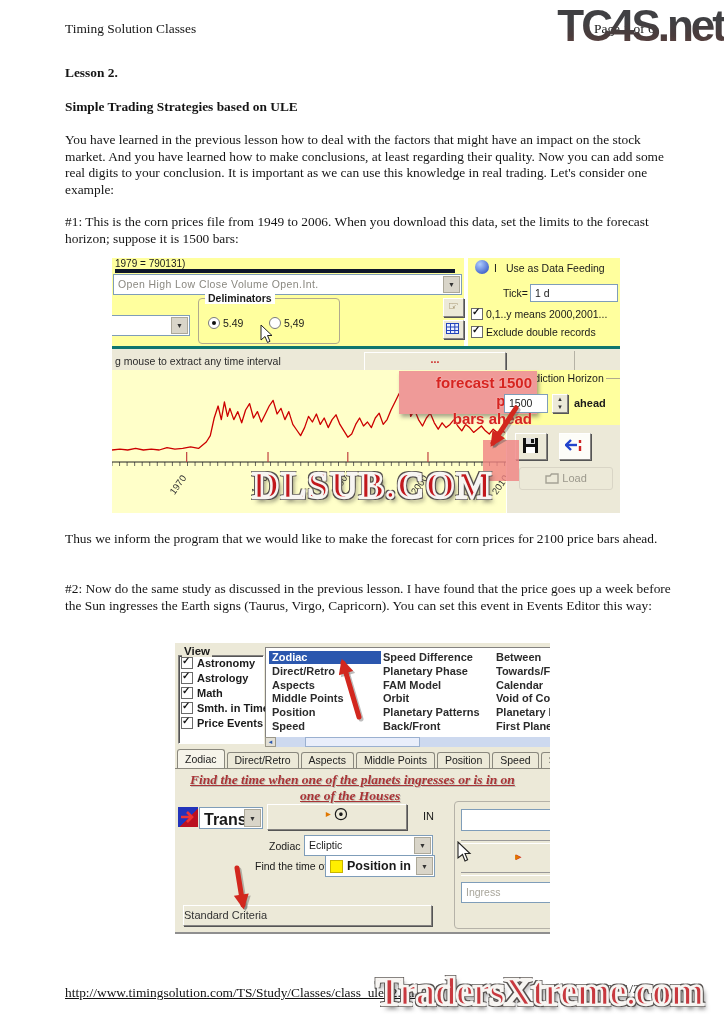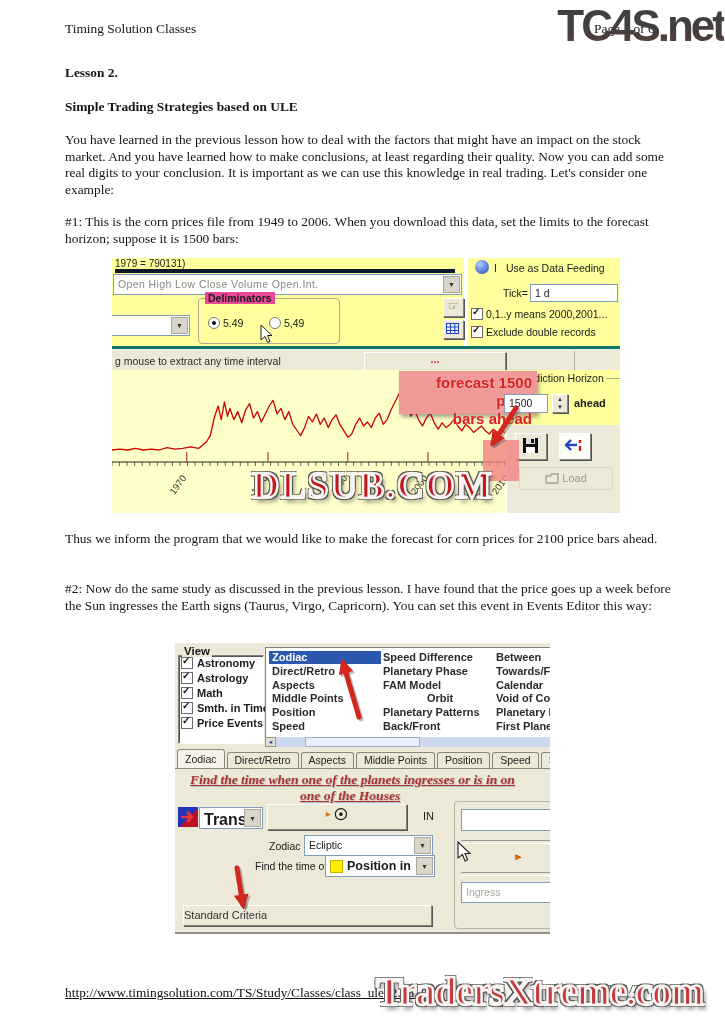--- a/index.html
+++ b/index.html
@@ -22,21 +22,21 @@
   .wm-traders{font-size:40px;letter-spacing:-1px;}
   
   .ui{font-family:"Liberation Sans",sans-serif;font-size:10.5px;color:#1a1a1a;}
   .sunken{background:#fff;border:1px solid #7f9db9;}
   .xp-btn{background:#ece9d8;border-top:1px solid #fff;border-left:1px solid #fff;
           border-right:1px solid #848280;border-bottom:1px solid #848280;box-shadow:1px 1px 0 #555;}
   .combo-arrow{position:absolute;right:1px;top:1px;bottom:1px;width:15px;background:#d9d5c9;
           border:1px solid #aca899;display:flex;align-items:center;justify-content:center;
           font-size:7px;color:#333;}
   .groupbox{border:1px solid #b1aa8e;border-radius:4px;}
-  .legend{position:absolute;top:-7px;left:6px;background:#ec4899;padding:0 3px;}
+  .legend{position:absolute;top:-7px;left:6px;background:#ffffff;padding:0 3px;}
   .cbx{display:inline-block;width:10px;height:10px;background:#fff;border:1px solid #6a6a6a;
        position:relative;vertical-align:-2px;}
   .cbx .tick{position:absolute;left:0px;top:-3px;font-size:10px;font-weight:bold;color:#111;}
   .radio{display:inline-block;width:10px;height:10px;border:1px solid #7a7a7a;border-radius:50%;
        background:#fff;position:relative;vertical-align:-2px;}
   .radio.on::after{content:"";position:absolute;left:2.5px;top:2.5px;width:4px;height:4px;border-radius:50%;background:#111;}
   
   .shot1{left:112px;top:258px;width:508px;height:255px;overflow:hidden;background:#fff;}
   .s1-yellow{background:#ffff9e;}
   .s1-chart{background:#ffffc9;}
@@ -271,21 +271,21 @@
   <div class="abs" style="left:90px;top:4px;width:285px;height:90px;background:#fff;border-top:1px solid #848280;border-left:1px solid #848280;">
       <div class="litem sel" style="left: 3px; top: 3px;">Zodiac</div>
       <div class="litem" style="left: 3px; top: 16.8px;">Direct/Retro</div>
       <div class="litem" style="left: 3px; top: 30.6px;">Aspects</div>
       <div class="litem" style="left: 3px; top: 44.4px;">Middle Points</div>
       <div class="litem" style="left: 3px; top: 58.2px;">Position</div>
       <div class="litem" style="left: 3px; top: 72px;">Speed</div>
       <div class="litem" style="left: 114px; top: 3px;">Speed Difference</div>
       <div class="litem" style="left: 114px; top: 16.8px;">Planetary Phase</div>
       <div class="litem" style="left: 114px; top: 30.6px;">FAM Model</div>
-      <div class="litem" style="left: 114px; top: 44.4px; margin-left: 44px;">Orbit</div>
+      <div class="litem" style="left: 114px; top: 44.4px;">Orbit</div>
       <div class="litem" style="left: 114px; top: 58.2px;">Planetary Patterns</div>
       <div class="litem" style="left: 114px; top: 72px;">Back/Front</div>
       <div class="litem" style="left: 227px; top: 3px;">Between</div>
       <div class="litem" style="left: 227px; top: 16.8px;">Towards/Fr</div>
       <div class="litem" style="left: 227px; top: 30.6px;">Calendar</div>
       <div class="litem" style="left: 227px; top: 44.4px;">Void of Cou</div>
       <div class="litem" style="left: 227px; top: 58.2px;">Planetary Pi</div>
       <div class="litem" style="left: 227px; top: 72px;">First Planet</div>
     </div>
 

